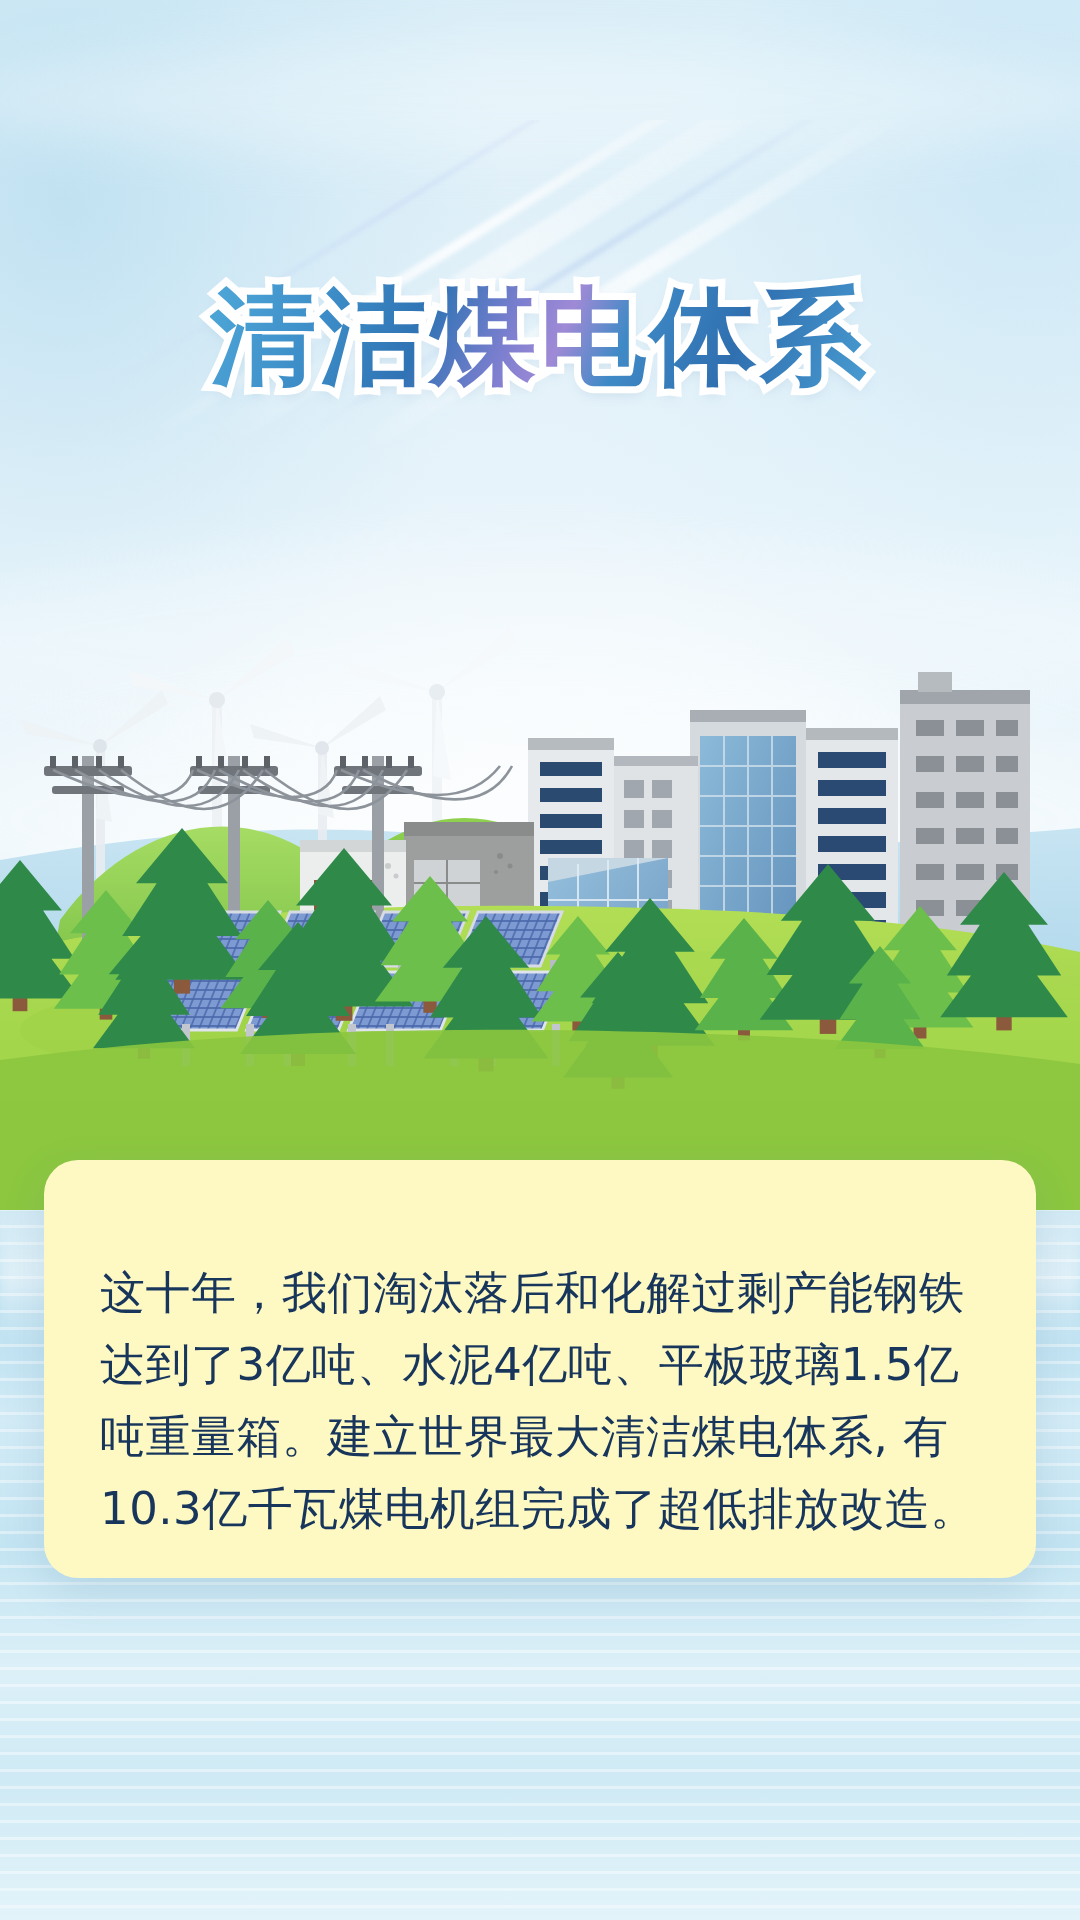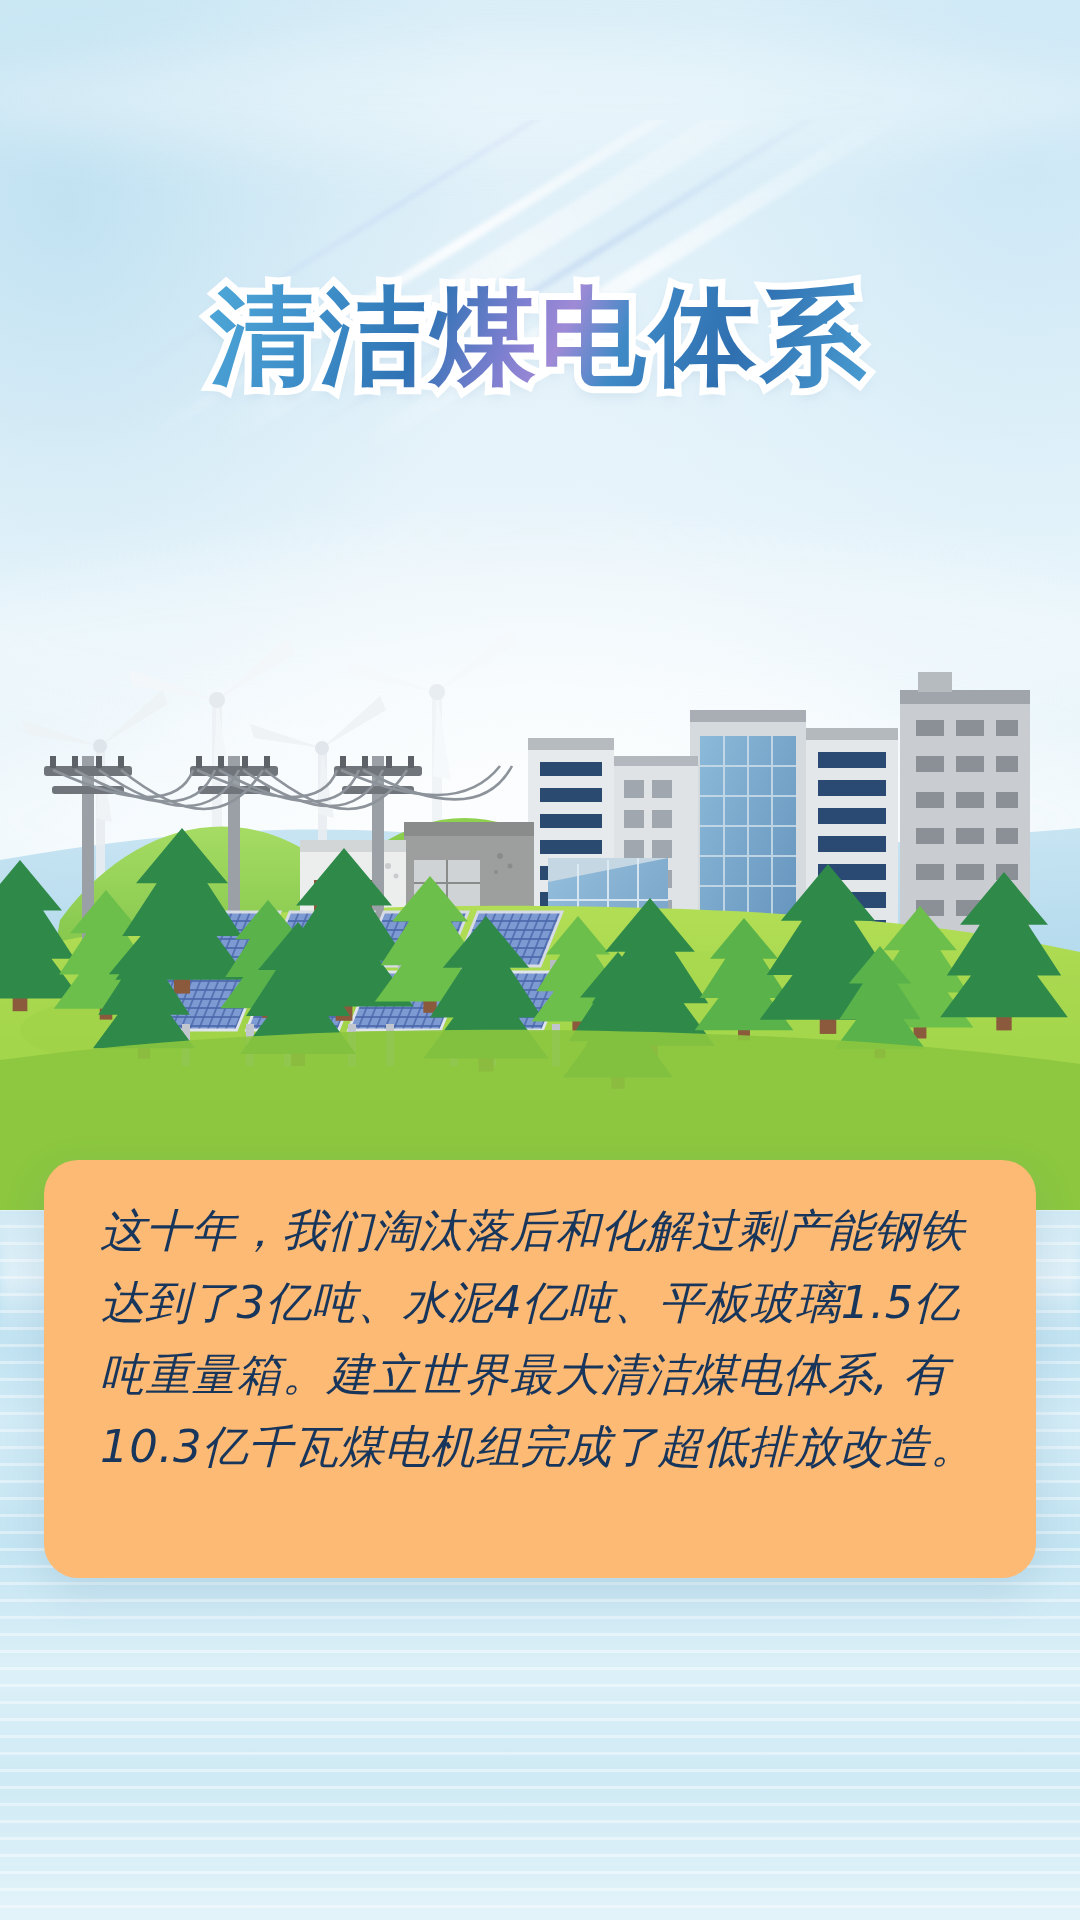--- a/index.html
+++ b/index.html
@@ -92,26 +92,25 @@
   }
   .water-hl{
     position:absolute;left:0;right:0;top:60px;height:150px;
     background:linear-gradient(180deg,rgba(255,255,255,0),rgba(255,255,255,.5),rgba(255,255,255,0));
     filter:blur(6px);
   }
 
   
   .card{
     position:absolute;left:44px;top:1160px;width:992px;height:418px;
-    background:#fdba74;border-radius:34px;
+    background:#fef9c3;border-radius:34px;
     box-shadow:0 14px 40px rgba(88,134,166,.18);
     z-index:20;
-    padding:35px 56px 0 56px;
+    padding:97px 56px 0 56px;
     box-sizing:border-box;
-    font-style:italic;
   }
   .card-text{
     font-family:"DejaVu Sans","Liberation Sans",sans-serif;
     color:#18365c;
     font-size:45px;
     line-height:72px;
     letter-spacing:0.5px;
     white-space:pre-line;
     text-align:left;
   }

